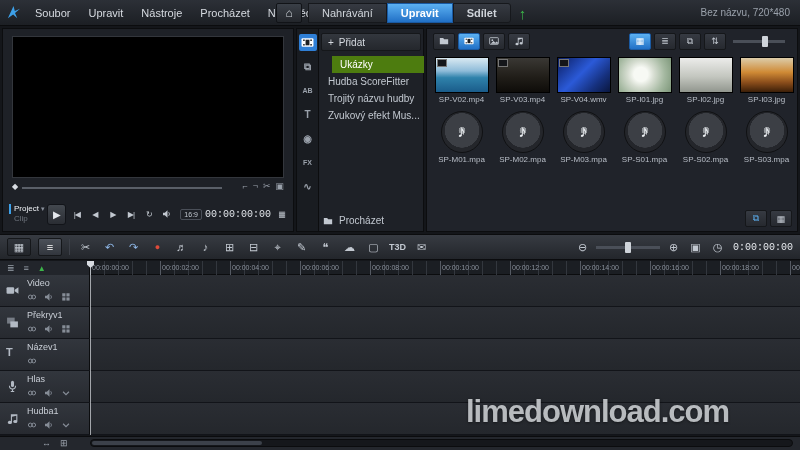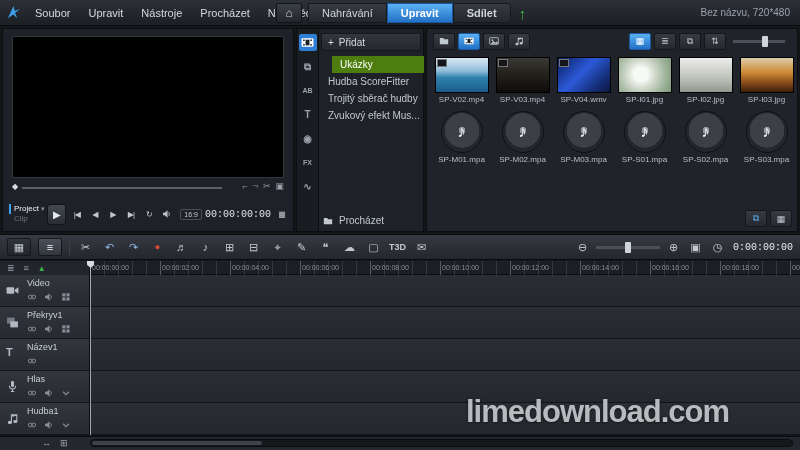--- a/index.html
+++ b/index.html
@@ -291,21 +291,21 @@
       <span class="strip-icon small-text">FX</span>
       <span class="strip-icon">∿</span>
     </div>
     <div id="add-btn">
       <span>+</span>
       <span>Přidat</span>
     </div>
     <div id="cat-list">
       <div class="cat selected">Ukázky</div>
       <div class="cat">Hudba ScoreFitter</div>
-      <div class="cat">Trojitý sběrač hudby</div>
+      <div class="cat">Trojitý názvu hudby</div>
       <div class="cat">Zvukový efekt Mus...</div>
     </div>
     <div id="browse-row">
       <svg class="ic10" viewBox="0 0 12 12">
           <use href="#i-folder"></use>
         </svg>
       <span>Procházet</span>
     </div>
   </div>
 

